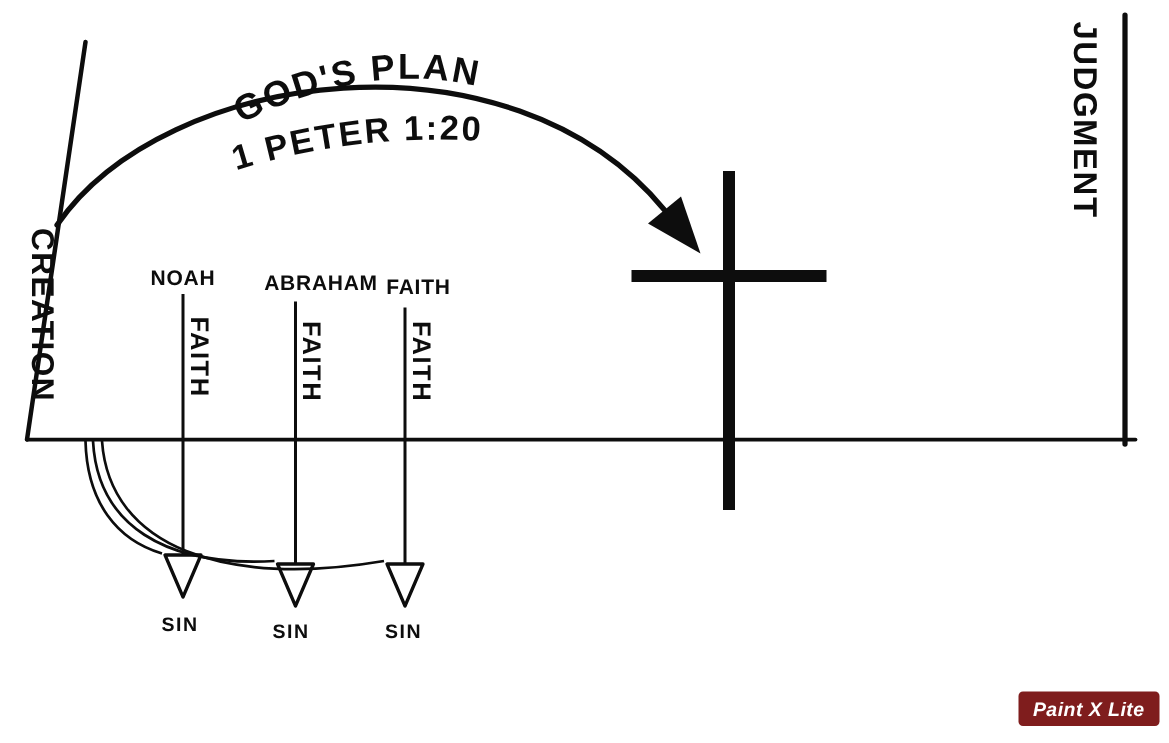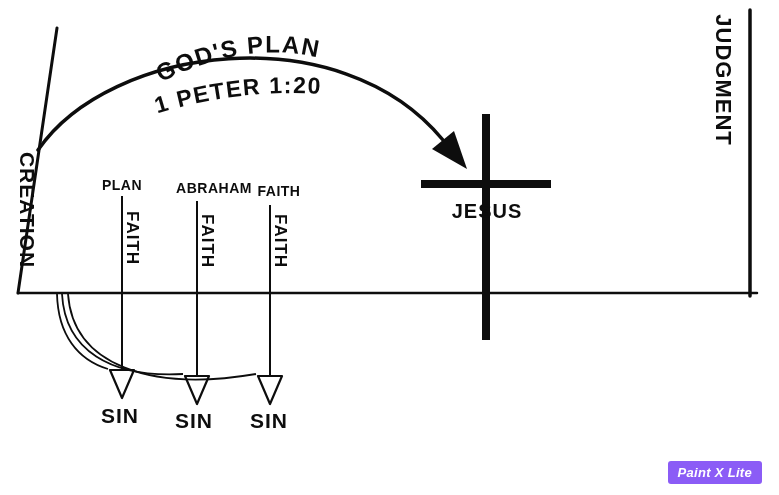--- a/index.html
+++ b/index.html
@@ -13,26 +13,26 @@
     transform:translate(-50%,-50%);letter-spacing:.5px;
   }
   .vlbl{
     position:absolute;font-weight:700;white-space:nowrap;
     transform:translate(-50%,-50%) rotate(90deg);letter-spacing:1px;
   }
   .axis{font-size:21px;}
   .name{font-size:14px;}
   .faith{font-size:17px;}
   .jesus{font-size:20px;letter-spacing:1px;}
-  .sin{font-size:21px;letter-spacing:1px;}
+  .sin{font-size:13px;letter-spacing:1px;}
   .arctext{font-family:"Liberation Sans",sans-serif;font-weight:700;fill:#0d0d0d;}
   .arc-line1{font-size:24px;letter-spacing:1.5px;}
   .arc-line2{font-size:23px;letter-spacing:1.5px;}
   .watermark{
-    position:absolute;right:17px;bottom:11px;background:#8b5cf6;color:#ffffff;
+    position:absolute;right:6px;bottom:11px;background:#7f1d1d;color:#ffffff;
     font-weight:700;font-style:italic;font-size:13px;padding:4px 10px;
     border-radius:3px;letter-spacing:.3px;
   }
 </style>
 </head>
 <body>
 
 <div class="canvas">
 
   <svg class="layer" width="779" height="495" viewBox="0 0 779 495">
@@ -70,29 +70,28 @@
       <textPath href="#plan-text-path" startOffset="12">GOD'S PLAN</textPath>
     </text>
     <text class="arctext arc-line2">
       <textPath href="#peter-text-path" startOffset="14">1 PETER 1:20</textPath>
     </text>
   </svg>
 
   <div class="vlbl axis" style="left:27px;top:210px;">CREATION</div>
   <div class="vlbl axis" style="left:723px;top:80px;font-size:22px;">JUDGMENT</div>
 
-  <div class="lbl name" style="left:122px;top:185px;">PLAN</div>
+  <div class="lbl name" style="left:122px;top:185px;">NOAH</div>
   <div class="lbl name" style="left:214px;top:188px;">ABRAHAM</div>
   <div class="lbl name" style="left:279px;top:191px;">FAITH</div>
 
   <div class="vlbl faith" style="left:132px;top:238px;">FAITH</div>
   <div class="vlbl faith" style="left:207px;top:241px;">FAITH</div>
   <div class="vlbl faith" style="left:280px;top:241px;">FAITH</div>
 
-  <div class="lbl jesus" style="left:487px;top:211px;">JESUS</div>
 
   <div class="lbl sin" style="left:120px;top:416px;">SIN</div>
   <div class="lbl sin" style="left:194px;top:421px;">SIN</div>
   <div class="lbl sin" style="left:269px;top:421px;">SIN</div>
 
   <div class="watermark">Paint X Lite</div>
 
 </div>
 
 </body></html>

